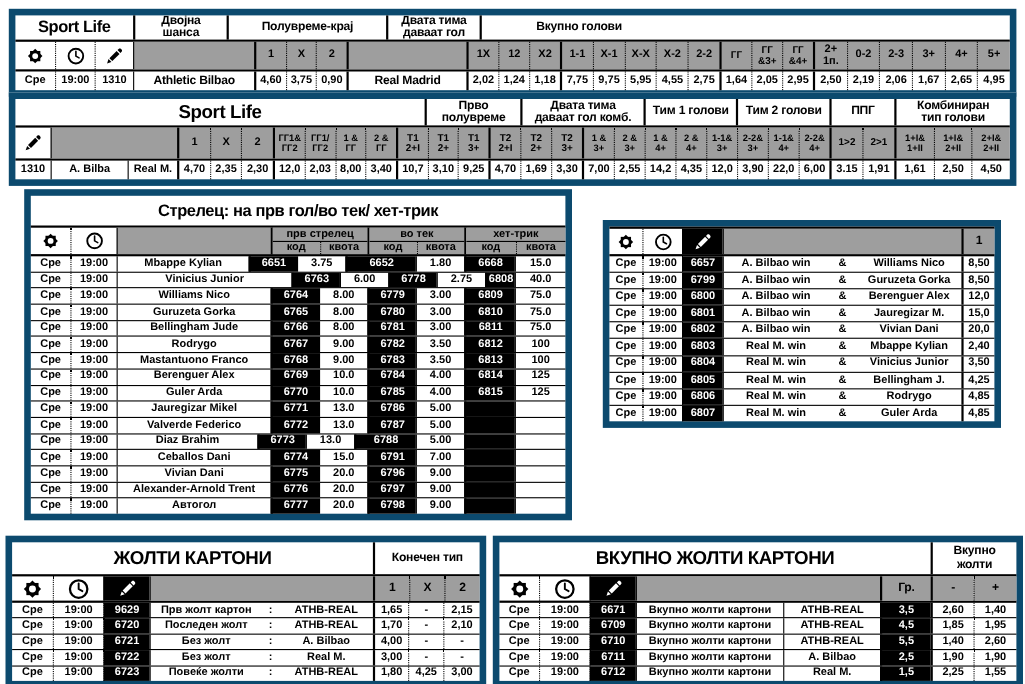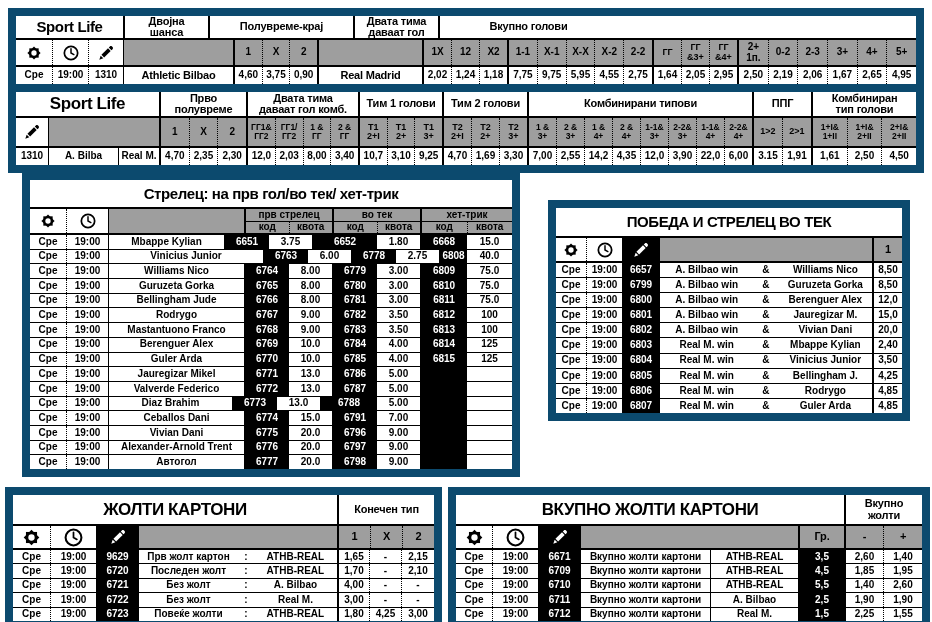--- a/index.html
+++ b/index.html
@@ -4,21 +4,21 @@
 <style>
   * { box-sizing: border-box; margin: 0; padding: 0; }
   html,body { width: 932px; height: 622px; }
   body {
     position: relative;
     background: #fff;
     font-family: "Liberation Sans", sans-serif;
     font-weight: 700;
     color: #000;
   }
-  .t { position: absolute; border: 8px solid #0c4a6e; background: #fff; }
+  .t { position: absolute; border: 6px solid #0c4a6e; background: #fff; }
   .row { display: flex; align-items: stretch; }
   .c {
     display: flex; align-items: center; justify-content: center;
     text-align: center; flex: 0 0 auto;
     border-left: 1px solid #000;
     overflow: hidden; white-space: pre-line; line-height: 1.04;
   }
   .c:first-child { border-left: none; }
   .fx { flex: 1 1 auto; }
   .dot { border-left-style: dotted; }
@@ -161,21 +161,20 @@
 
 <section class="t" style="left:8px;top:84px;width:916px;">
   <div class="row r-title" style="height:24px">
     <div class="c fx f17">Sport Life</div>
     <div class="c f11" style="width:87px">Прво
 полувреме</div>
     <div class="c f11" style="width:112px">Двата тима
 даваат гол комб.</div>
     <div class="c f11" style="width:84px">Тим 1 голови</div>
     <div class="c f11" style="width:85px">Тим 2 голови</div>
-    <div class="c f11" style="width:225px">Комбинирани типови</div>
     <div class="c f11" style="width:59px">ППГ</div>
     <div class="c f11" style="width:105px">Комбиниран
 тип голови</div>
   </div>
   <div class="row r-head" style="height:32px">
     <div class="c" style="width:32px"><svg class="ic" viewBox="0 0 24 24">
           <g fill="#000">
             <path d="M2 22l2-6 4 4-6 2z"></path>
             <path d="M5.2 14.8L15 5l4 4-9.8 9.8z"></path>
             <path d="M16.2 3.8l1.6-1.6c.9-.9 2.3-.9 3.2 0l.8.8c.9.9.9 2.3 0 3.2l-1.6 1.6-4-4z"></path>
@@ -505,23 +504,20 @@
       <div class="c f10" style="width:44px">20.0</div>
       <div class="c blk thk f10" style="width:44px">6798</div>
       <div class="c f10" style="width:44px">9.00</div>
       <div class="c blk thk f10" style="width:46px"></div>
       <div class="c f10" style="width:46px"></div>
     </div>
     </div>
 </section>
 
 <section class="t" style="left:548px;top:200px;width:362px;">
-  <div class="row r-title" style="height:28px">
-    <div class="c fx f15">ПОБЕДА И СТРЕЛЕЦ ВО ТЕК</div>
-  </div>
   <div class="row r-head" style="height:27px">
     <div class="c" style="width:30px"><svg class="ic" viewBox="0 0 24 24">
           <g fill="#000">
             <rect x="5" y="5" width="14" height="14"></rect>
             <rect x="5" y="5" width="14" height="14" transform="rotate(45 12 12)"></rect>
           </g>
           <circle cx="12" cy="12" r="4" fill="#fff"></circle>
         </svg></div>
     <div class="c dot" style="width:36px"><svg class="ic" viewBox="0 0 24 24">
           <circle cx="12" cy="12" r="10" fill="none" stroke="#000" stroke-width="2.6"></circle>

